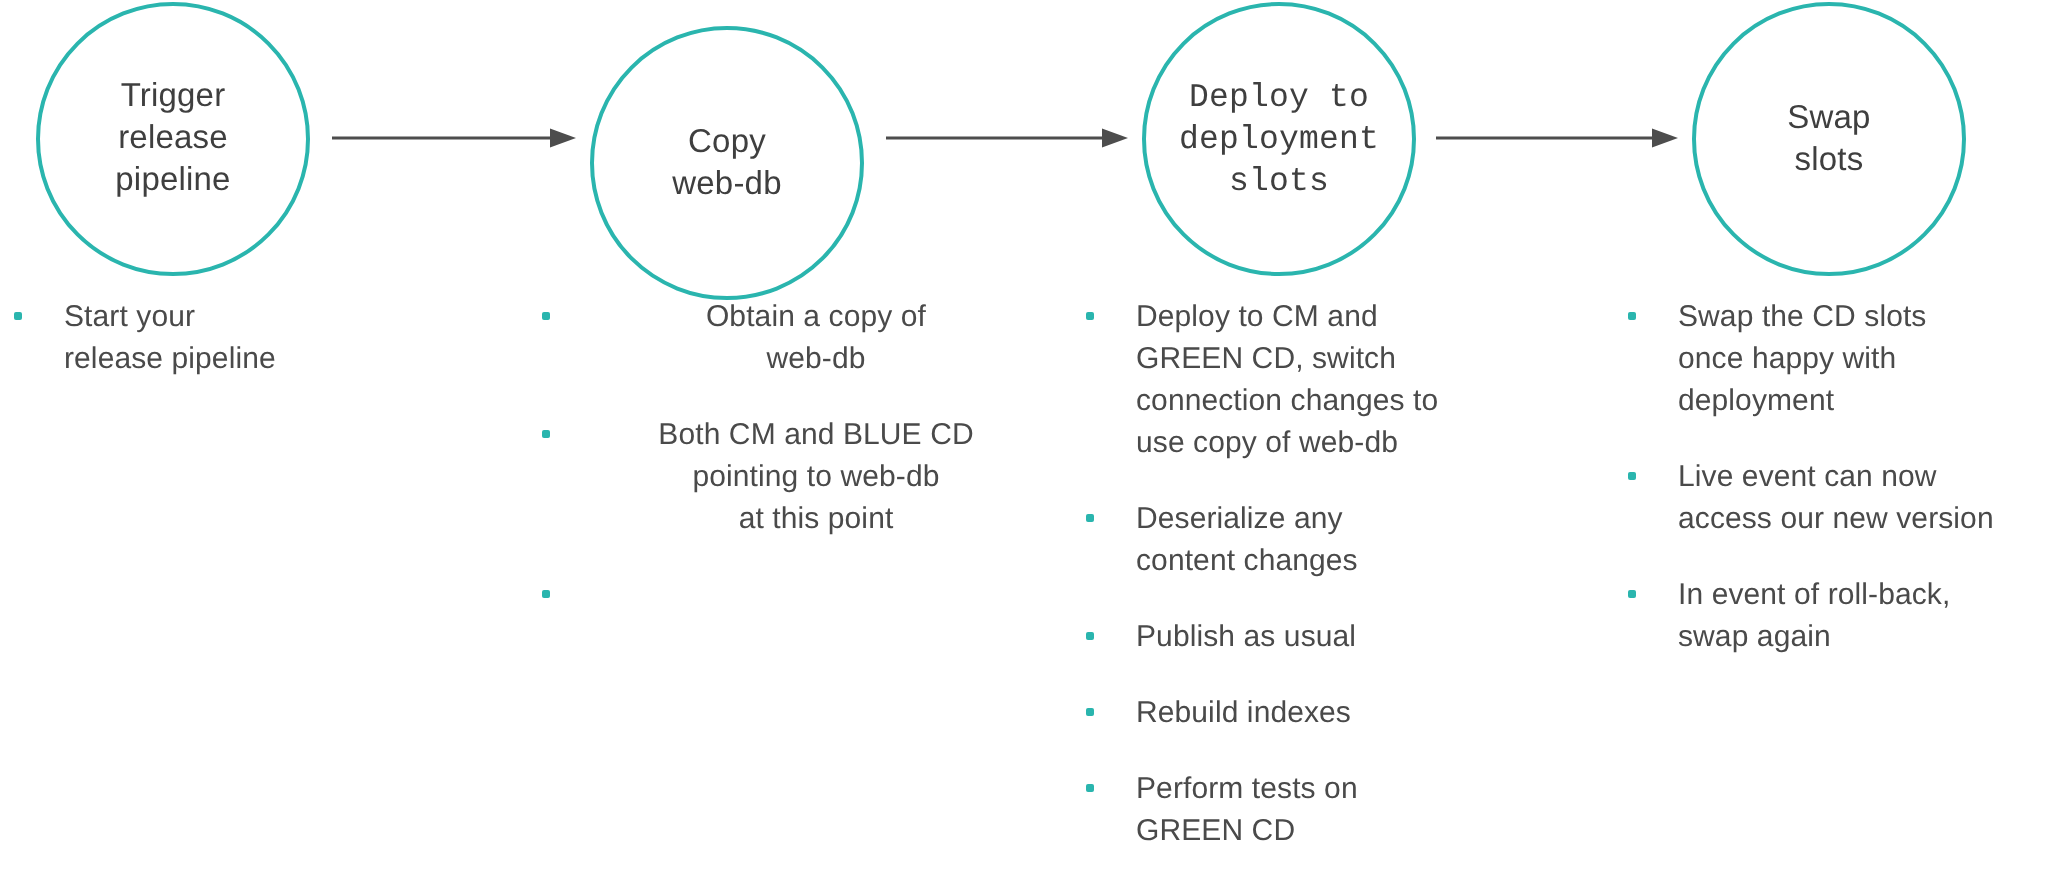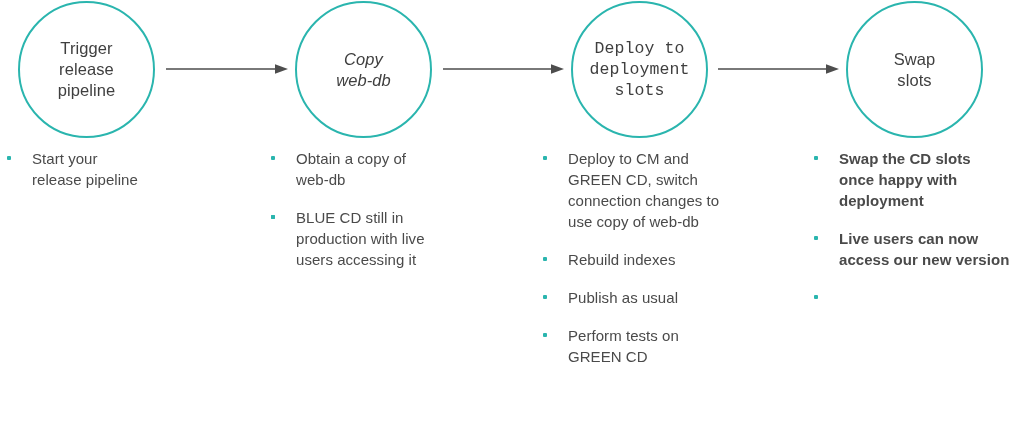--- a/index.html
+++ b/index.html
@@ -40,44 +40,44 @@
   .node-label {
     font-size: 16.5px;
     line-height: 21px;
     color: #3f3f3f;
     text-align: center;
     white-space: pre-line;
     letter-spacing: 0.1px;
   }
 
   .node-1 { left: 18px;  top: 1px; }
-  .node-2 { left: 295px; top: 1px; font-style: italic; }
+  .node-2 { left: 295px; top: 13px; }
   .node-3 { left: 571px; top: 1px; font-family: Liberation Mono, monospace; }
   .node-4 { left: 846px; top: 1px; }
 
   
   .arrow {
     position: absolute;
     top: 62px;
     height: 14px;
   }
   .arrow svg { display: block; }
   .arrow-1 { left: 166px; width: 122px; }
   .arrow-2 { left: 443px; width: 121px; }
   .arrow-3 { left: 718px; width: 121px; }
 
   
   .col {
     position: absolute;
     top: 148px;
   }
   .col-1 { left: 4px;   width: 250px; }
-  .col-2 { left: 268px; width: 252px; }
+  .col-2 { left: 268px; width: 252px; text-align: center; }
   .col-3 { left: 540px; width: 258px; }
-  .col-4 { left: 811px; width: 212px; font-weight: bold; }
+  .col-4 { left: 811px; width: 212px; }
 
   .bullet-list {
     list-style: none;
     margin: 0;
     padding: 0;
   }
   .bullet-item {
     position: relative;
     padding-left: 28px;
     margin-bottom: 17px;
@@ -161,68 +161,75 @@
 
   <div class="col col-2">
     <ul class="bullet-list">
       <li class="bullet-item">
         <span class="bullet-dot"></span>
         <span class="bullet-text">Obtain a copy of
 web-db</span>
       </li>
       <li class="bullet-item">
         <span class="bullet-dot"></span>
-      </li>
-      <li class="bullet-item">
-        <span class="bullet-dot"></span>
-        <span class="bullet-text">BLUE CD still in
-production with live
-users accessing it</span>
+        <span class="bullet-text">Both CM and BLUE CD
+pointing to web-db
+at this point</span>
+      </li>
+      <li class="bullet-item">
+        <span class="bullet-dot"></span>
       </li>
     </ul>
   </div>
 
   <div class="col col-3">
     <ul class="bullet-list">
       <li class="bullet-item">
         <span class="bullet-dot"></span>
         <span class="bullet-text">Deploy to CM and
 GREEN CD, switch
 connection changes to
 use copy of web-db</span>
       </li>
       <li class="bullet-item">
         <span class="bullet-dot"></span>
+        <span class="bullet-text">Deserialize any
+content changes</span>
+      </li>
+      <li class="bullet-item">
+        <span class="bullet-dot"></span>
+        <span class="bullet-text">Publish as usual</span>
+      </li>
+      <li class="bullet-item">
+        <span class="bullet-dot"></span>
         <span class="bullet-text">Rebuild indexes</span>
-      </li>
-      <li class="bullet-item">
-        <span class="bullet-dot"></span>
-        <span class="bullet-text">Publish as usual</span>
       </li>
       <li class="bullet-item">
         <span class="bullet-dot"></span>
         <span class="bullet-text">Perform tests on
 GREEN CD</span>
       </li>
 
     </ul>
   </div>
 
   <div class="col col-4">
     <ul class="bullet-list">
       <li class="bullet-item">
         <span class="bullet-dot"></span>
         <span class="bullet-text">Swap the CD slots
 once happy with
 deployment</span>
       </li>
       <li class="bullet-item">
         <span class="bullet-dot"></span>
-        <span class="bullet-text">Live users can now
+        <span class="bullet-text">Live event can now
 access our new version</span>
       </li>
       <li class="bullet-item">
         <span class="bullet-dot"></span>
+        <span class="bullet-text">In event of roll-back,
+swap again</span>
       </li>
     </ul>
   </div>
 
 </div>
 
 </body></html>

